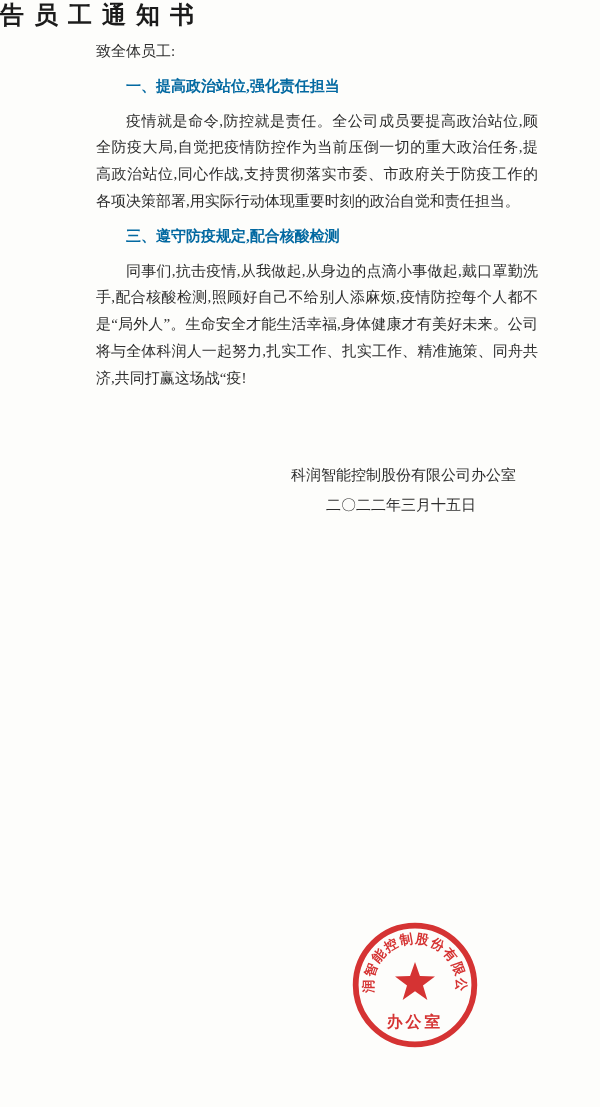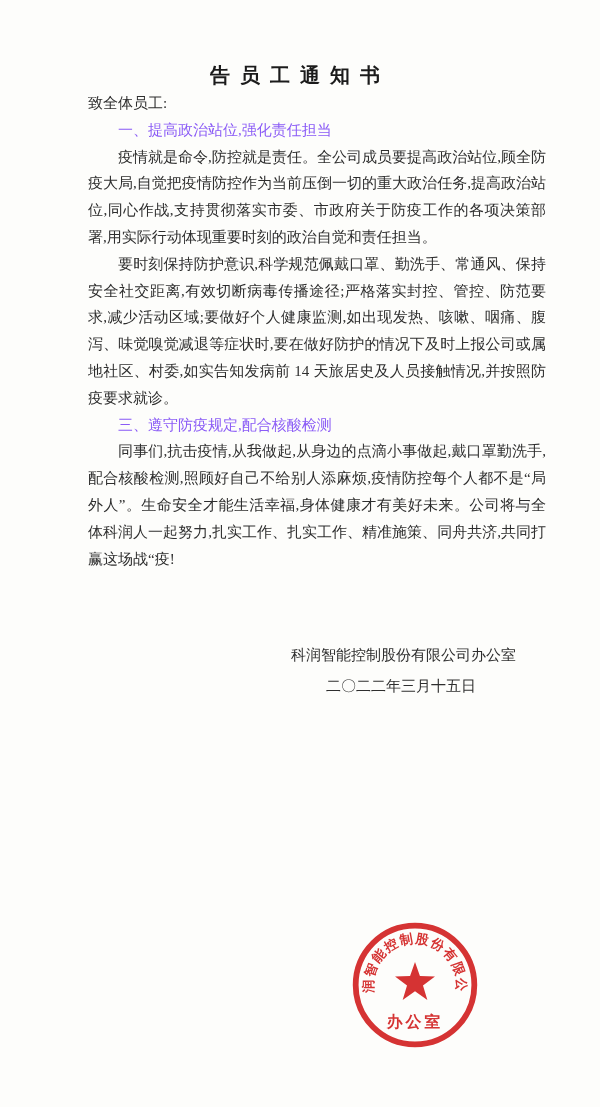--- a/index.html
+++ b/index.html
@@ -9,44 +9,42 @@
     font-family: "Liberation Serif", "DejaVu Serif", serif;
   }
   .page {
     position: relative;
     width: 600px; height: 1107px;
     background: #fdfdfb;
     color: #2e2e2e;
     overflow: hidden;
   }
   .doc-title {
-    padding-top: 60px;
-    text-align: center;
-    font-size: 20px;
+    font-size: 24px;
     font-weight: bold;
     letter-spacing: 10px;
     line-height: 30px;
     color: #1b1b1b;
     white-space: nowrap;
   }
   .content {
     margin-left: 88px;
     width: 458px;
     font-size: 15px;
     line-height: 26.8px;
     text-align: justify;
     text-justify: inter-ideograph;
   }
-  .content p { margin: 0; padding: 0; }
+  .content p { margin: 8px; padding: 0; }
   .salutation { text-indent: 0; }
   .para { text-indent: 2em; }
   .sec-heading {
     text-indent: 2em;
-    font-weight: normal;
-    color: #8b5cf6;
+    font-weight: bold;
+    color: #0369a1;
   }
   .sign-block {
     margin-top: 70px;
     text-align: right;
   }
   .sign-name { padding-right: 30px; }
   .sign-date { padding-right: 70px; margin-top: 4px; }
   .stamp {
     position: absolute;
     left: 352px; top: 922px;
@@ -68,21 +66,20 @@
 
   <div class="doc-title">告员工通知书</div>
 
   <div class="content">
     <p class="salutation">致全体员工:</p>
 
 
     <p class="sec-heading">一、提高政治站位,强化责任担当</p>
     <p class="para">疫情就是命令,防控就是责任。全公司成员要提高政治站位,顾全防疫大局,自觉把疫情防控作为当前压倒一切的重大政治任务,提高政治站位,同心作战,支持贯彻落实市委、市政府关于防疫工作的各项决策部署,用实际行动体现重要时刻的政治自觉和责任担当。</p>
 
-    <p class="para">要时刻保持防护意识,科学规范佩戴口罩、勤洗手、常通风、保持安全社交距离,有效切断病毒传播途径;严格落实封控、管控、防范要求,减少活动区域;要做好个人健康监测,如出现发热、咳嗽、咽痛、腹泻、味觉嗅觉减退等症状时,要在做好防护的情况下及时上报公司或属地社区、村委,如实告知发病前 14 天旅居史及人员接触情况,并按照防疫要求就诊。</p>
 
     <p class="sec-heading">三、遵守防疫规定,配合核酸检测</p>
 
     <p class="para">同事们,抗击疫情,从我做起,从身边的点滴小事做起,戴口罩勤洗手,配合核酸检测,照顾好自己不给别人添麻烦,疫情防控每个人都不是“局外人”。生命安全才能生活幸福,身体健康才有美好未来。公司将与全体科润人一起努力,扎实工作、扎实工作、精准施策、同舟共济,共同打赢这场战“疫!</p>
 
     <div class="sign-block">
       <div class="sign-name">科润智能控制股份有限公司办公室</div>
       <div class="sign-date">二〇二二年三月十五日</div>
     </div>
   </div>

